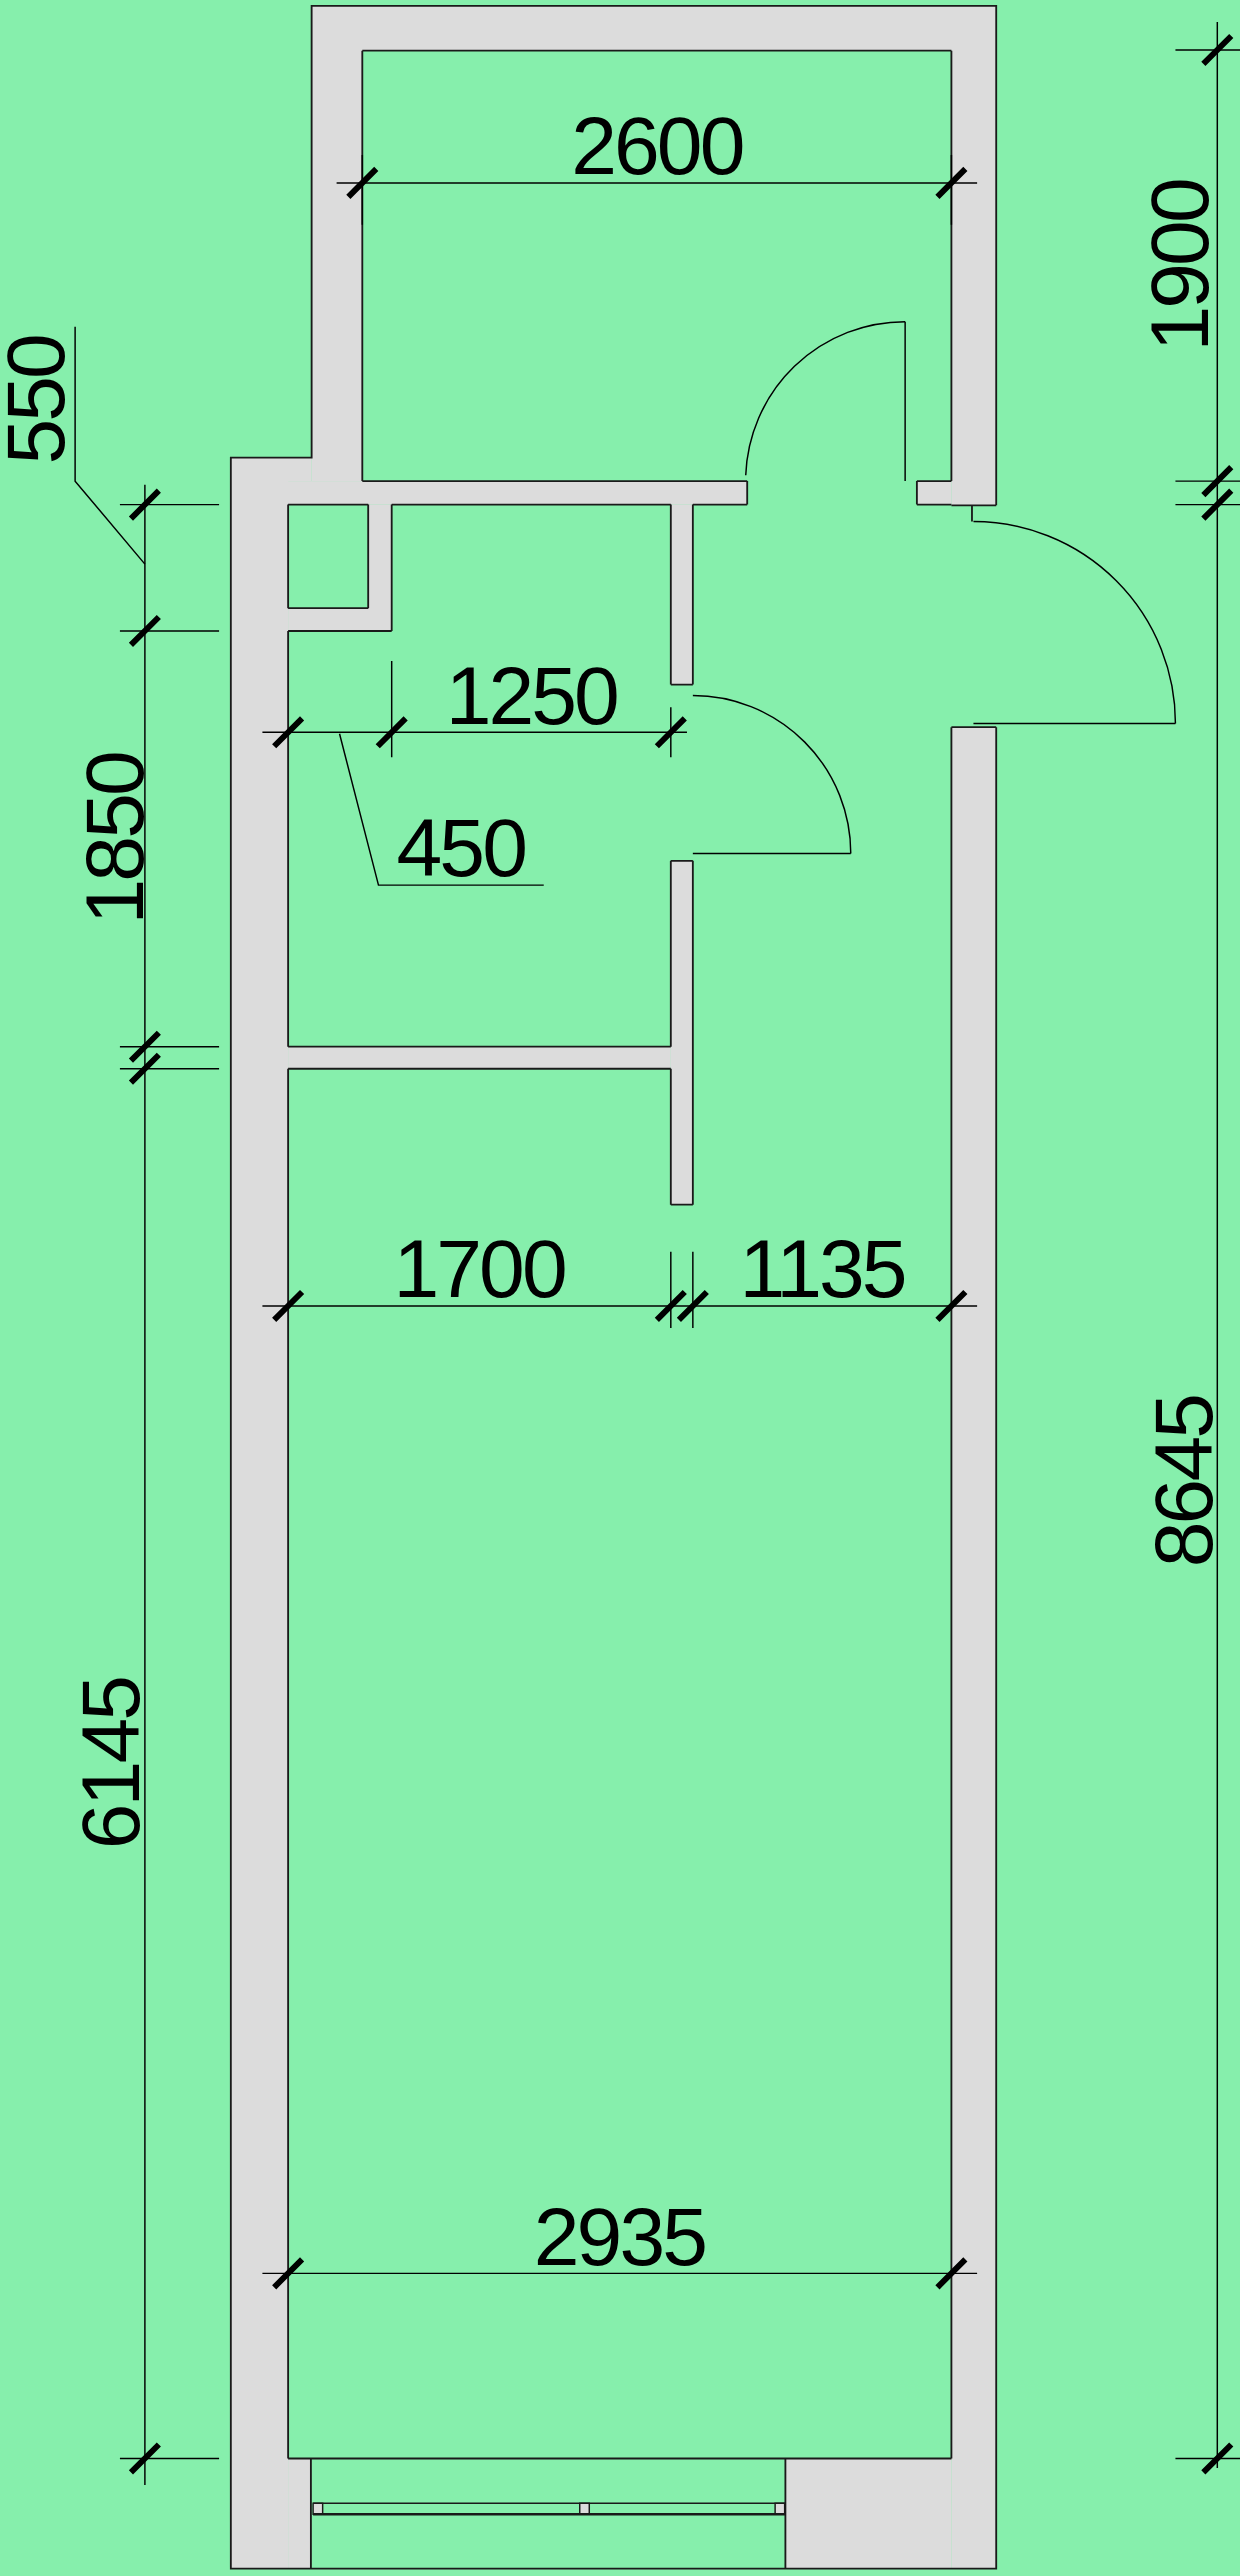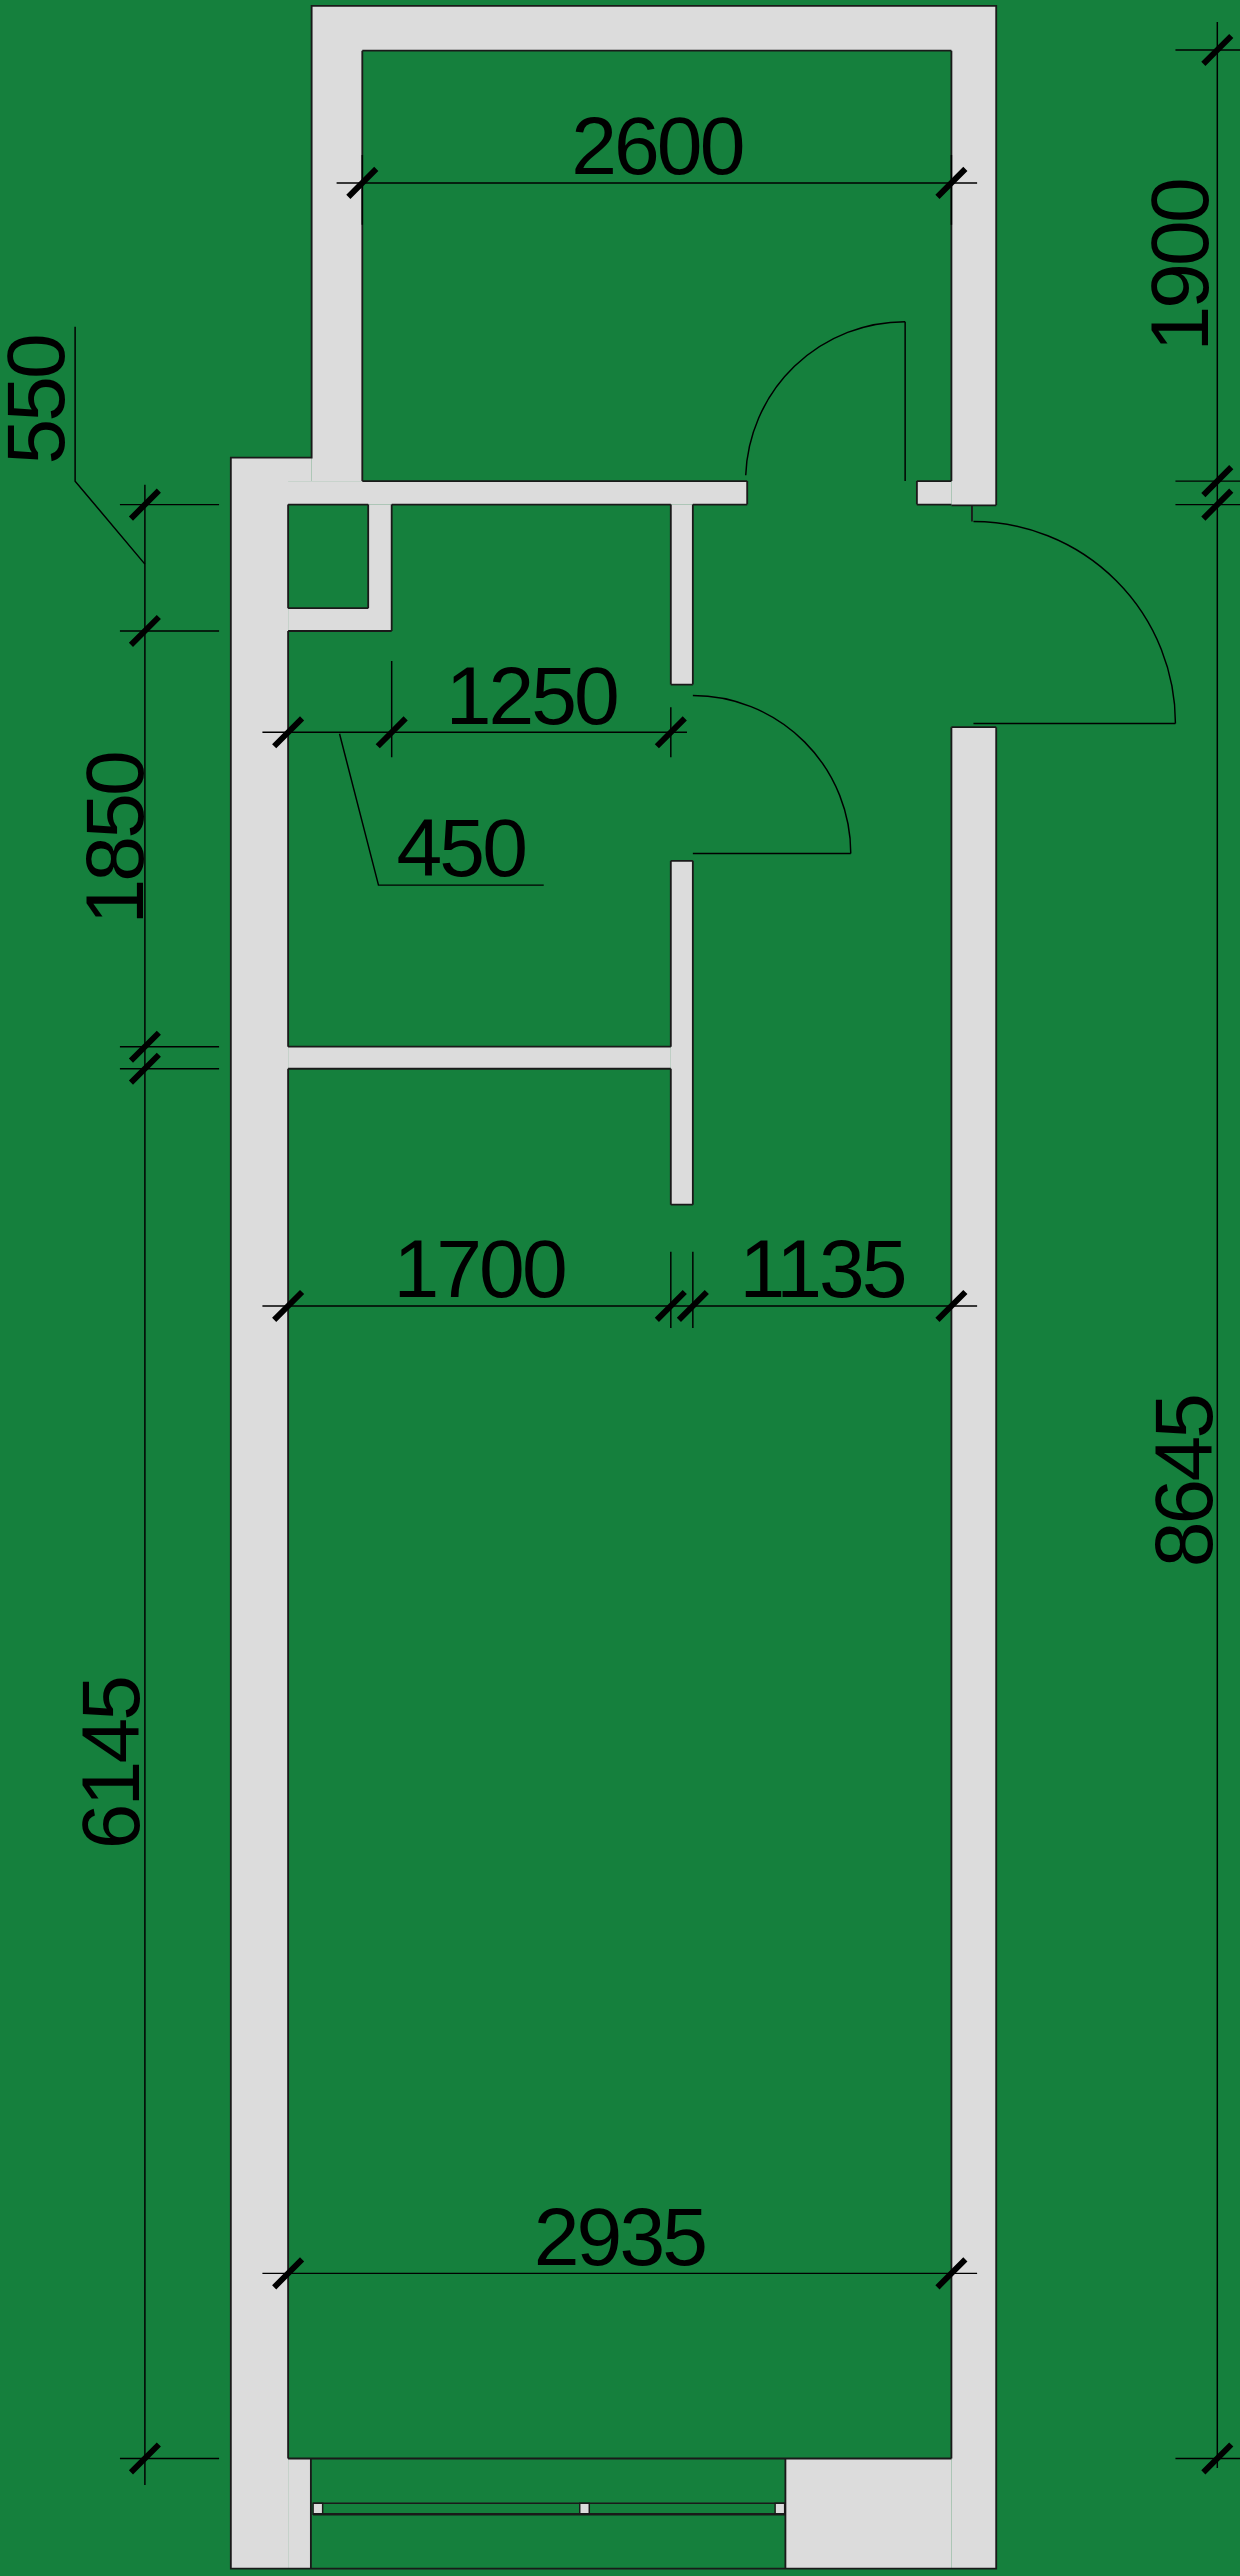--- a/index.html
+++ b/index.html
@@ -4,21 +4,21 @@
 <style>
   html, body {
     margin: 0;
     padding: 0;
     background: #ffffff;
     font-family: "Liberation Sans", sans-serif;
   }
   .plan-wrap {
     width: 1241px;
     height: 2576px;
-    background: #15803d;
+    background: #86efac;
     position: relative;
   }
   svg { display: block; }
   .wall { fill: #dcdcdc; stroke: none; }
   .outline { fill: none; stroke: #1a1a1a; stroke-width: 2.5; }
   .outline-thin { fill: none; stroke: #1a1a1a; stroke-width: 2; }
   .glass-heavy { fill: none; stroke: #1a1a1a; stroke-width: 3.5; }
   .doorline { fill: none; stroke: #000000; stroke-width: 2; }
   .dimline { fill: none; stroke: #000000; stroke-width: 2; }
   .tick { fill: none; stroke: #000000; stroke-width: 8; }

